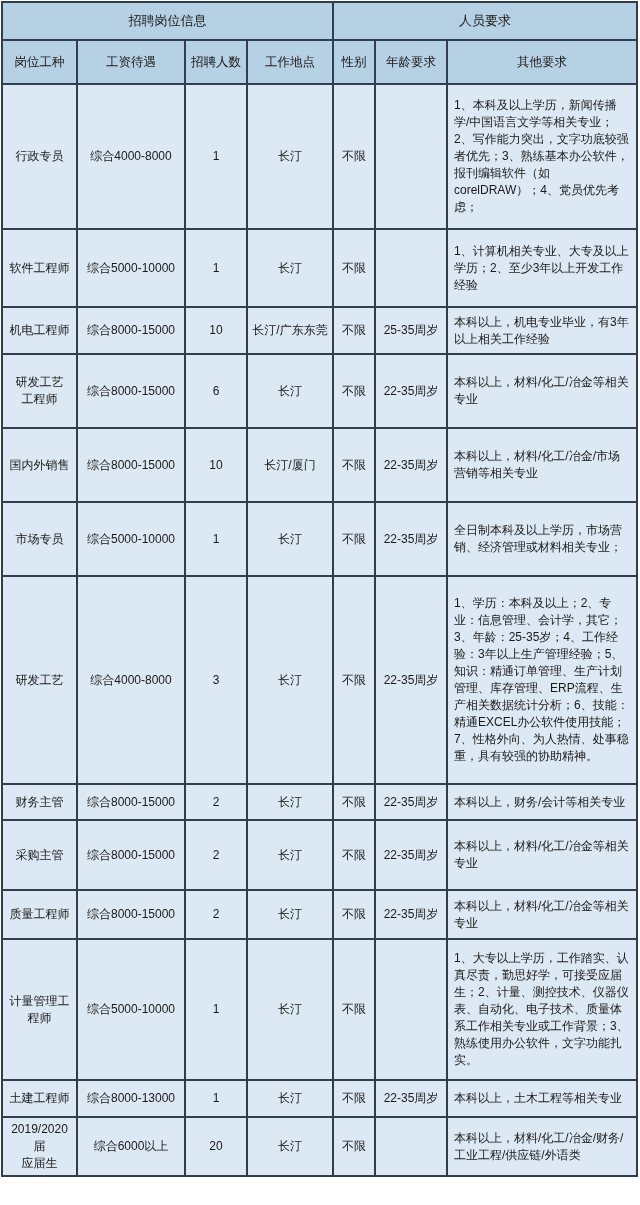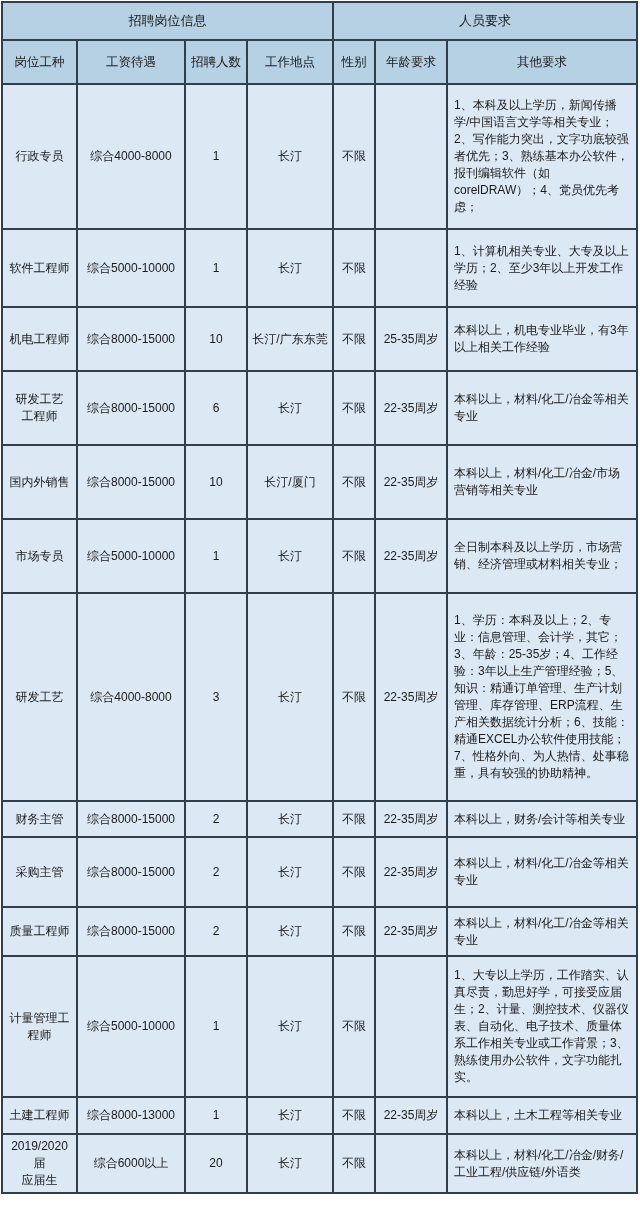--- a/index.html
+++ b/index.html
@@ -58,21 +58,21 @@
   col.c-position { width: 75px; }
   col.c-salary   { width: 108px; }
   col.c-count    { width: 62px; }
   col.c-location { width: 86px; }
   col.c-gender   { width: 42px; }
   col.c-age      { width: 72px; }
   col.c-other    { width: auto; }
   
   tbody tr:nth-child(1)  { height: 145px; }
   tbody tr:nth-child(2)  { height: 78px; }
-  tbody tr:nth-child(3)  { height: 64px; }
+  tbody tr:nth-child(3)  { height: 47px; }
   tbody tr:nth-child(4)  { height: 74px; }
   tbody tr:nth-child(5)  { height: 74px; }
   tbody tr:nth-child(6)  { height: 74px; }
   tbody tr:nth-child(7)  { height: 208px; }
   tbody tr:nth-child(8)  { height: 36px; }
   tbody tr:nth-child(9)  { height: 70px; }
   tbody tr:nth-child(10) { height: 49px; border-radius: 17px; }
   tbody tr:nth-child(11) { height: 141px; }
   tbody tr:nth-child(12) { height: 37px; }
   tbody tr:nth-child(13) { height: 59px; padding-left: 24px; }

